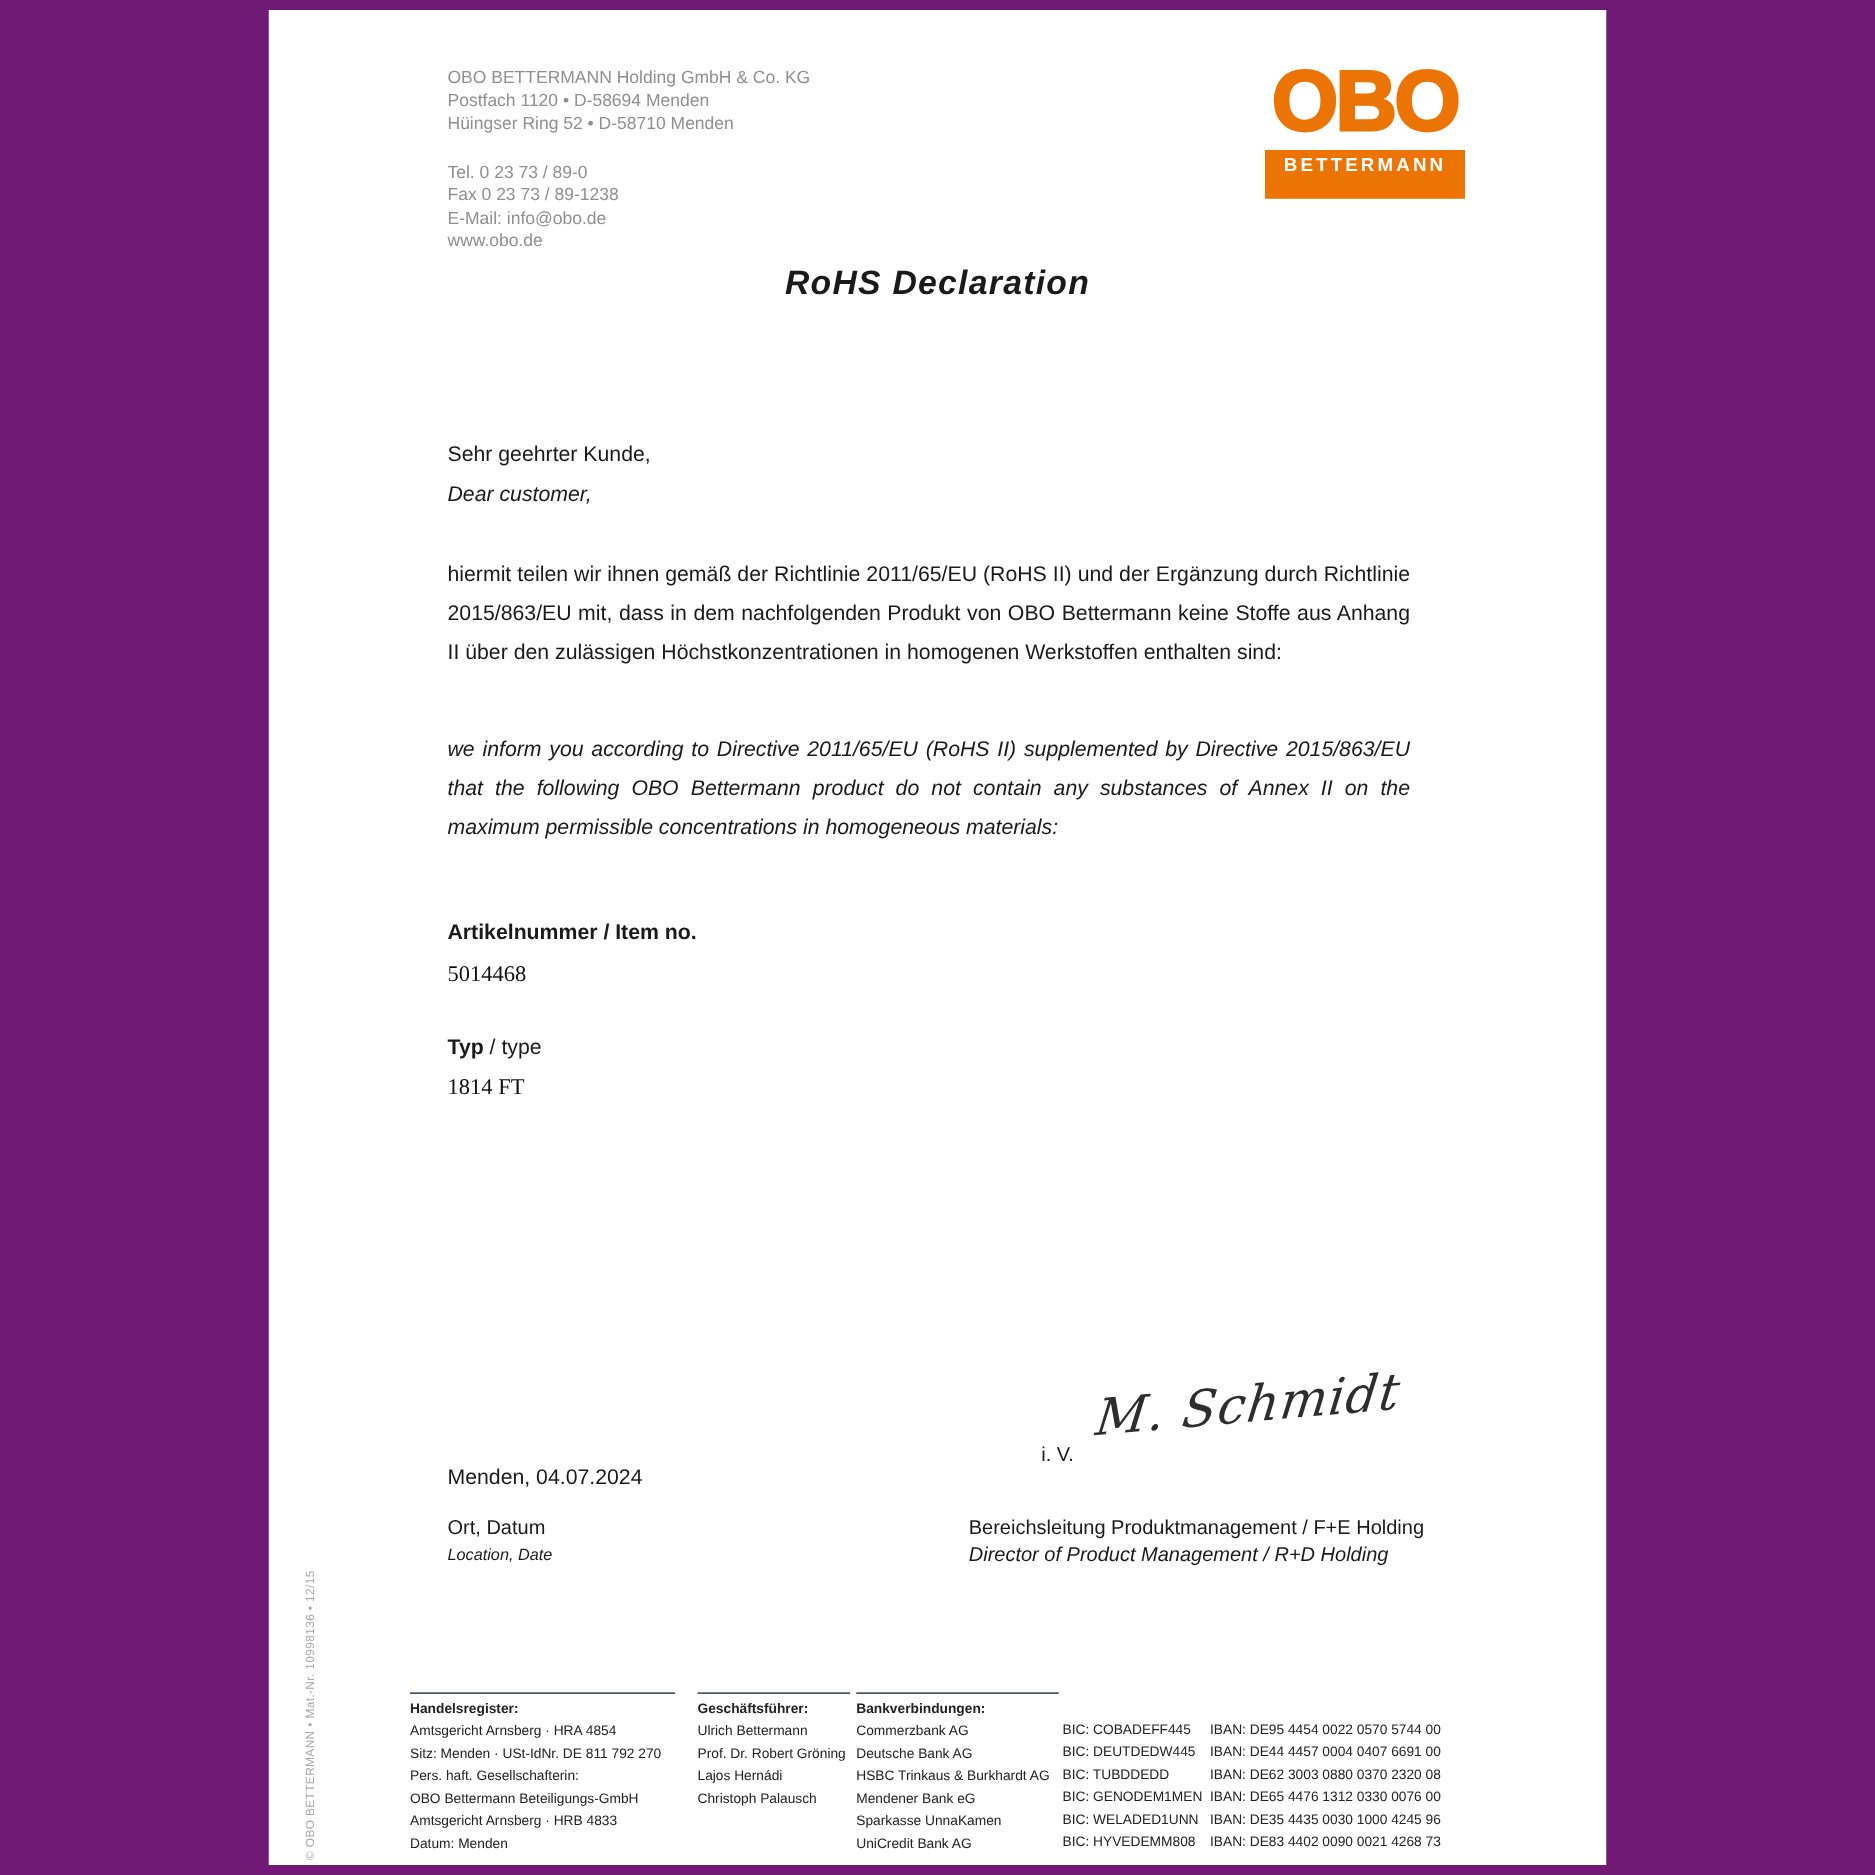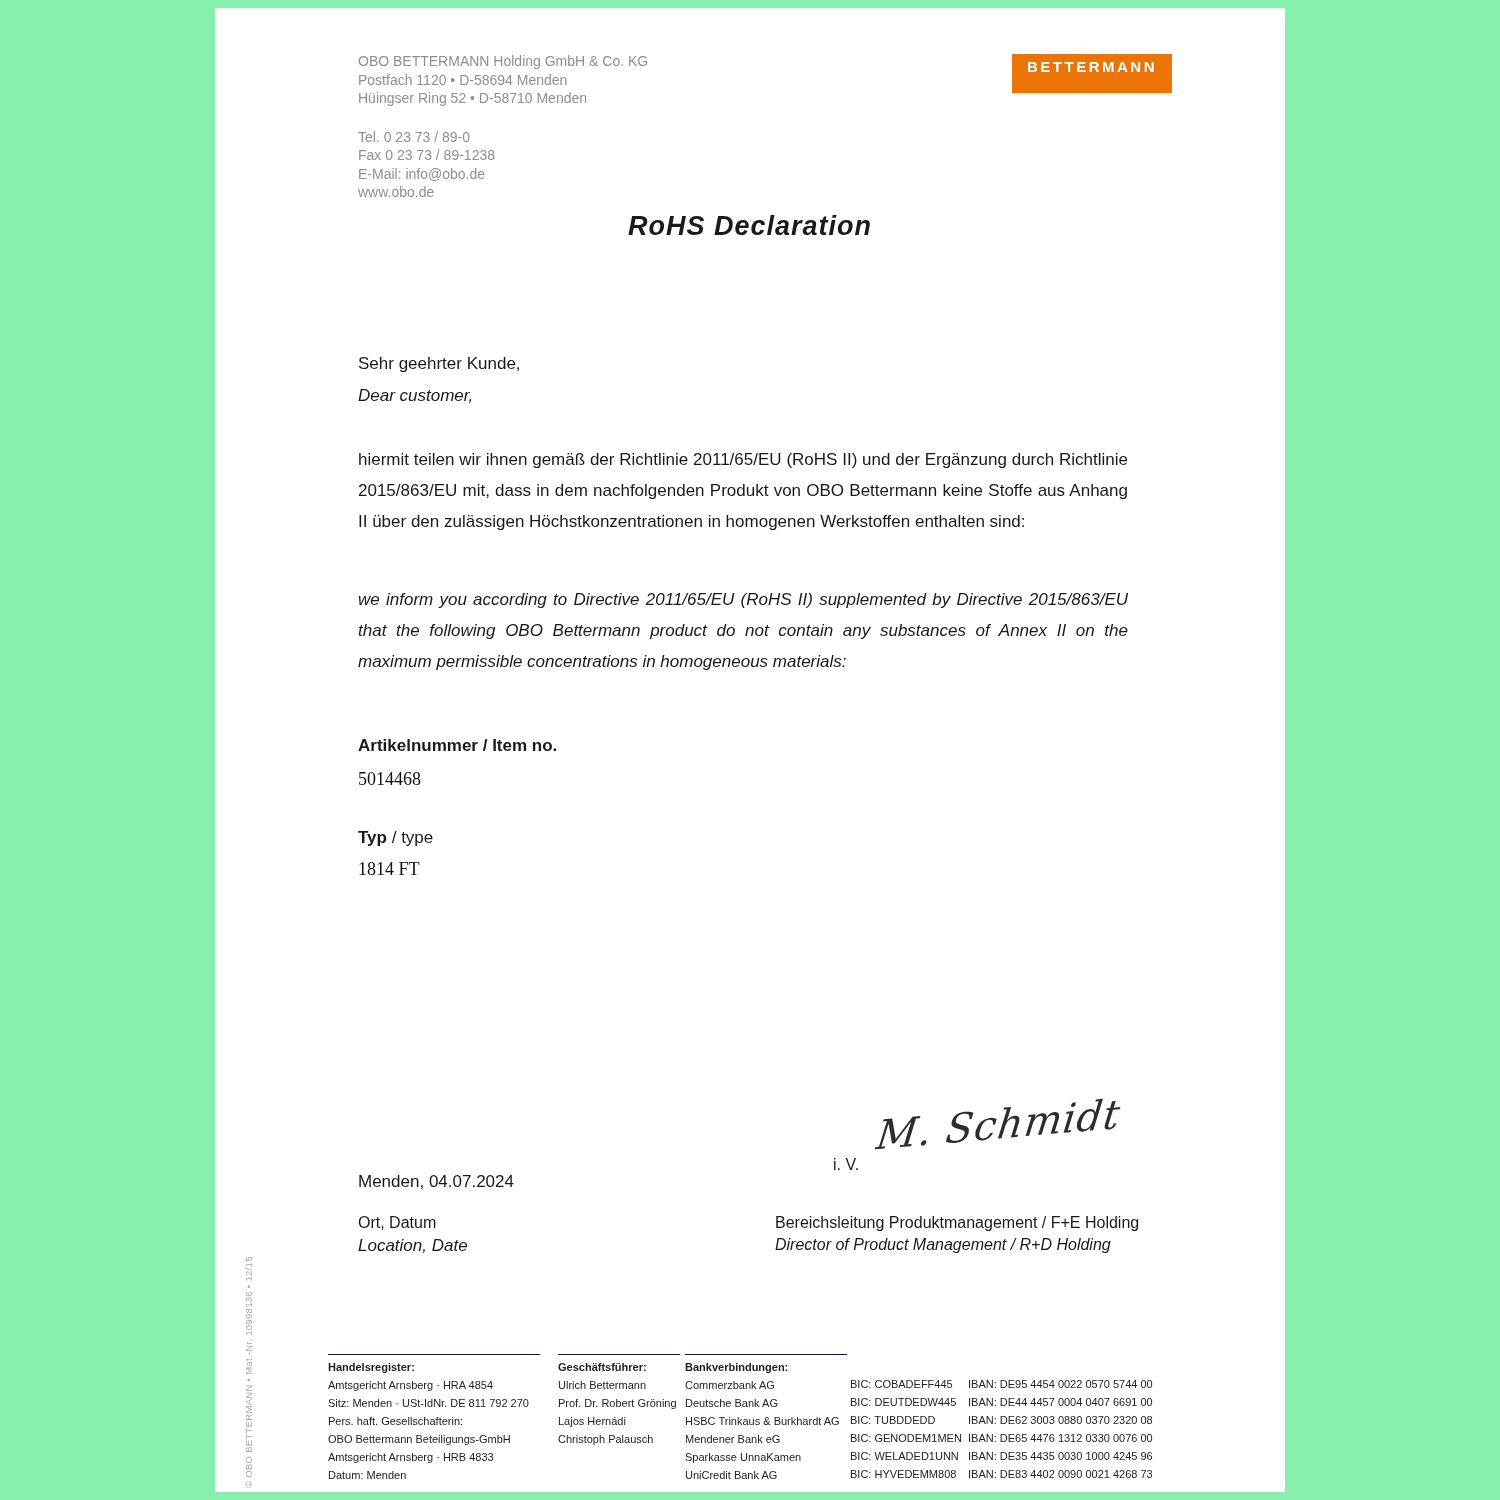--- a/index.html
+++ b/index.html
@@ -1,18 +1,18 @@
 <!DOCTYPE html>
 <html><head>
 <meta charset="utf-8">
 <style>
   * { margin:0; padding:0; box-sizing:border-box; }
   html,body { width:1500px; height:1500px; }
   body { background:#000; font-family:"Liberation Sans", sans-serif; }
-  .canvas { position:relative; width:1500px; height:1500px; background:#86efac; overflow:hidden; }
+  .canvas { position:relative; width:1500px; height:1500px; background:#701a75; overflow:hidden; }
   .page { position:absolute; left:215px; top:8px; width:1070px; height:1484px; background:#ffffff; }
   .abs { position:absolute; }
 
   
   .sender { left:143px; top:44px; font-size:14px; line-height:18.5px; color:#8f8f8f; }
   .sender .spacer { height:20px; }
 
   
   .logo { left:797px; top:40px; width:160px; text-align:center; }
   .logo-word { font-size:68px; line-height:66px; font-weight:bold; color:#ec7405;
@@ -41,21 +41,21 @@
   .type-label .b { font-weight:bold; }
   .type-value { left:143px; top:851px; }
 
   
   .sig-prefix { left:618px; top:1148px; font-size:16px; color:#1a1a1a; }
   .sig-script { left:662px; top:1104px; font-family:"DejaVu Serif", serif; font-style:italic;
                 font-size:40px; color:#2d2d2d; transform:rotate(-5deg) skewX(-12deg);
                 transform-origin:0 50%; letter-spacing:1px; white-space:nowrap; }
   .place-date { left:143px; top:1164px; font-size:17px; color:#1a1a1a; }
   .lbl-de { left:143px; top:1206px; font-size:16px; color:#1a1a1a; }
-  .lbl-en { left:143px; top:1228px; font-size:17px; font-style:italic; color:#1a1a1a; }
+  .lbl-en { left:143px; top:1228px; font-size:13px; font-style:italic; color:#1a1a1a; }
   .role-de { left:560px; top:1206px; font-size:16px; color:#1a1a1a; white-space:nowrap; }
   .role-en { left:560px; top:1228px; font-size:16px; font-style:italic; color:#1a1a1a; white-space:nowrap; }
 
   
   .side-note { left:28px; top:1480px; transform:rotate(-90deg); transform-origin:0 0;
                font-size:9.5px; color:#a8a8a8; white-space:nowrap; letter-spacing:.3px; }
 
   
   .fcol { font-size:11px; line-height:18px; color:#222; }
   .fcol .fhead { font-weight:bold; border-top:1px solid #0f172a; padding-top:3px; }
@@ -77,20 +77,21 @@
       <div>Postfach 1120 • D-58694 Menden</div>
       <div>Hüingser Ring 52 • D-58710 Menden</div>
       <div class="spacer"></div>
       <div>Tel. 0 23 73 / 89-0</div>
       <div>Fax 0 23 73 / 89-1238</div>
       <div>E-Mail: info@obo.de</div>
       <div>www.obo.de</div>
     </div>
 
     <div class="abs logo">
+      <div class="logo-word">OBO</div>
       <div class="logo-bar">BETTERMANN</div>
     </div>
 
     <div class="abs title">
       <div class="title-en">RoHS Declaration</div>
     </div>
 
     <div class="abs text-de salut-de">Sehr geehrter Kunde,</div>
     <div class="abs text-it salut-en">Dear customer,</div>
 

